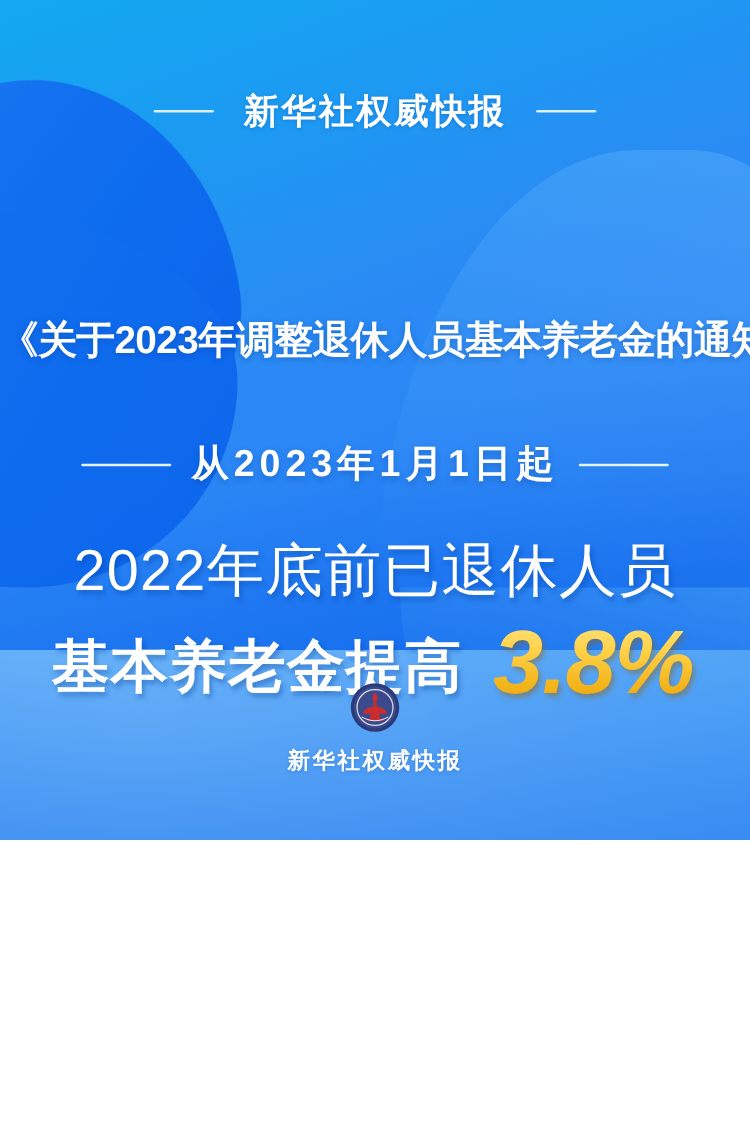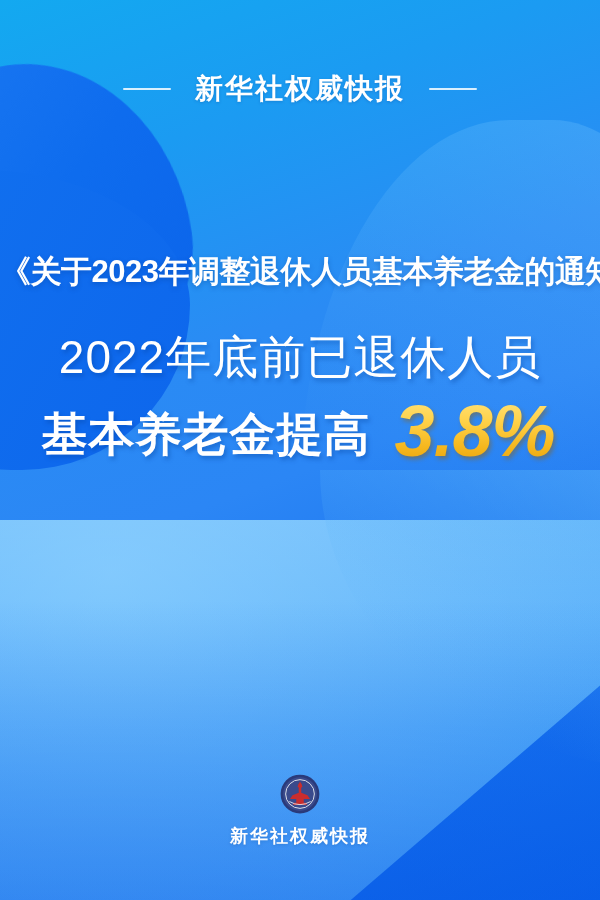--- a/index.html
+++ b/index.html
@@ -5,21 +5,21 @@
   html, body {
     margin: 0;
     padding: 0;
     background: #ffffff;
   }
   * { box-sizing: border-box; }
 
   .poster {
     position: relative;
     width: 600px;
-    height: 900px;
+    height: 672px;
     overflow: hidden;
     font-family: "Liberation Sans", "DejaVu Sans", sans-serif;
     background: linear-gradient(160deg, #13a9f0 0%, #1b9bf2 18%, #2a8bf4 38%, #2b86f5 52%, #1a72ef 74%, #0a63e9 100%);
   }
 
   
   .bg-layer {
     position: absolute;
     inset: 0;
     overflow: hidden;
@@ -255,20 +255,25 @@
     <span class="rule"></span>
     <span class="header-title">新华社权威快报</span>
     <span class="rule"></span>
   </div>
 
   <div class="content">
 
 
     <div class="line-doc">《关于2023年调整退休人员基本养老金的通知》</div>
 
+    <div class="date-row">
+      <span class="date-rule"></span>
+      <span class="date-text">从2023年1月1日起</span>
+      <span class="date-rule"></span>
+    </div>
 
     <div class="headline1">2022年底前已退休人员</div>
 
     <div class="headline2-row">
       <span class="headline2-text">基本养老金提高</span>
       <span class="pct">3.8%</span>
     </div>
 
   </div>
 

